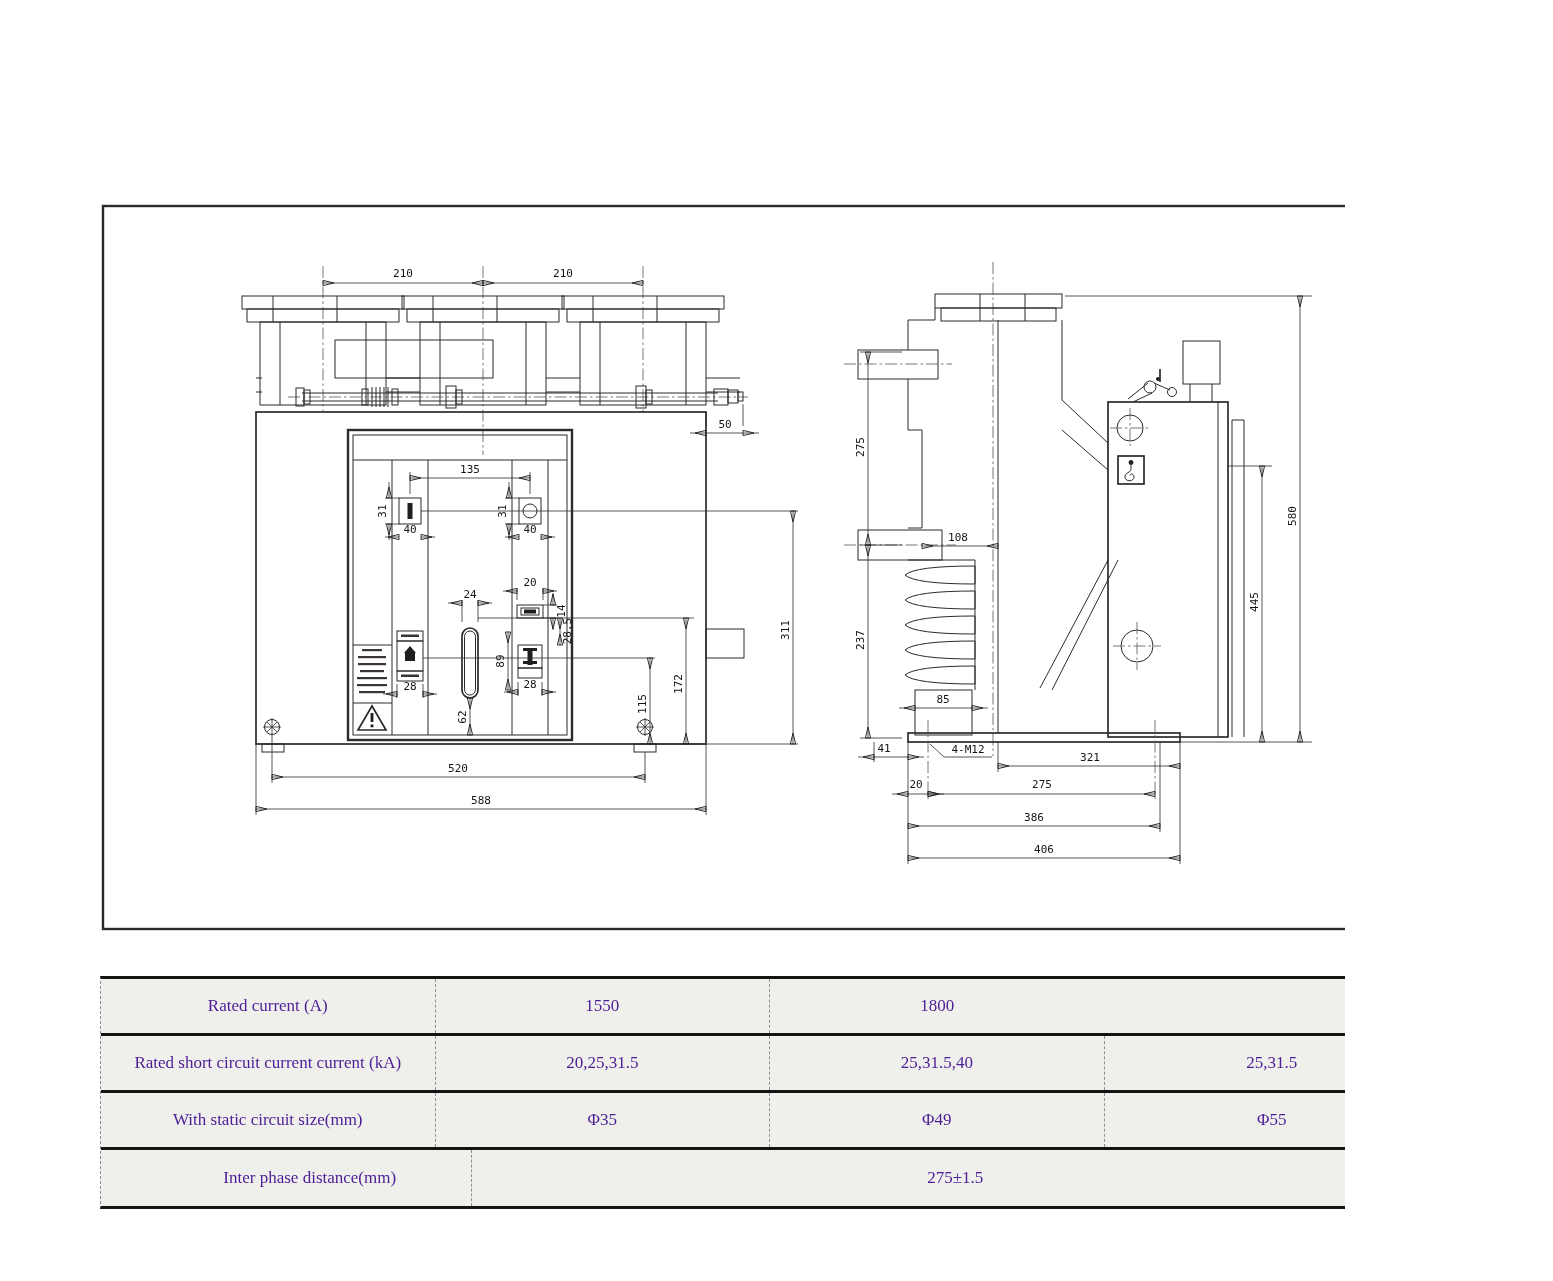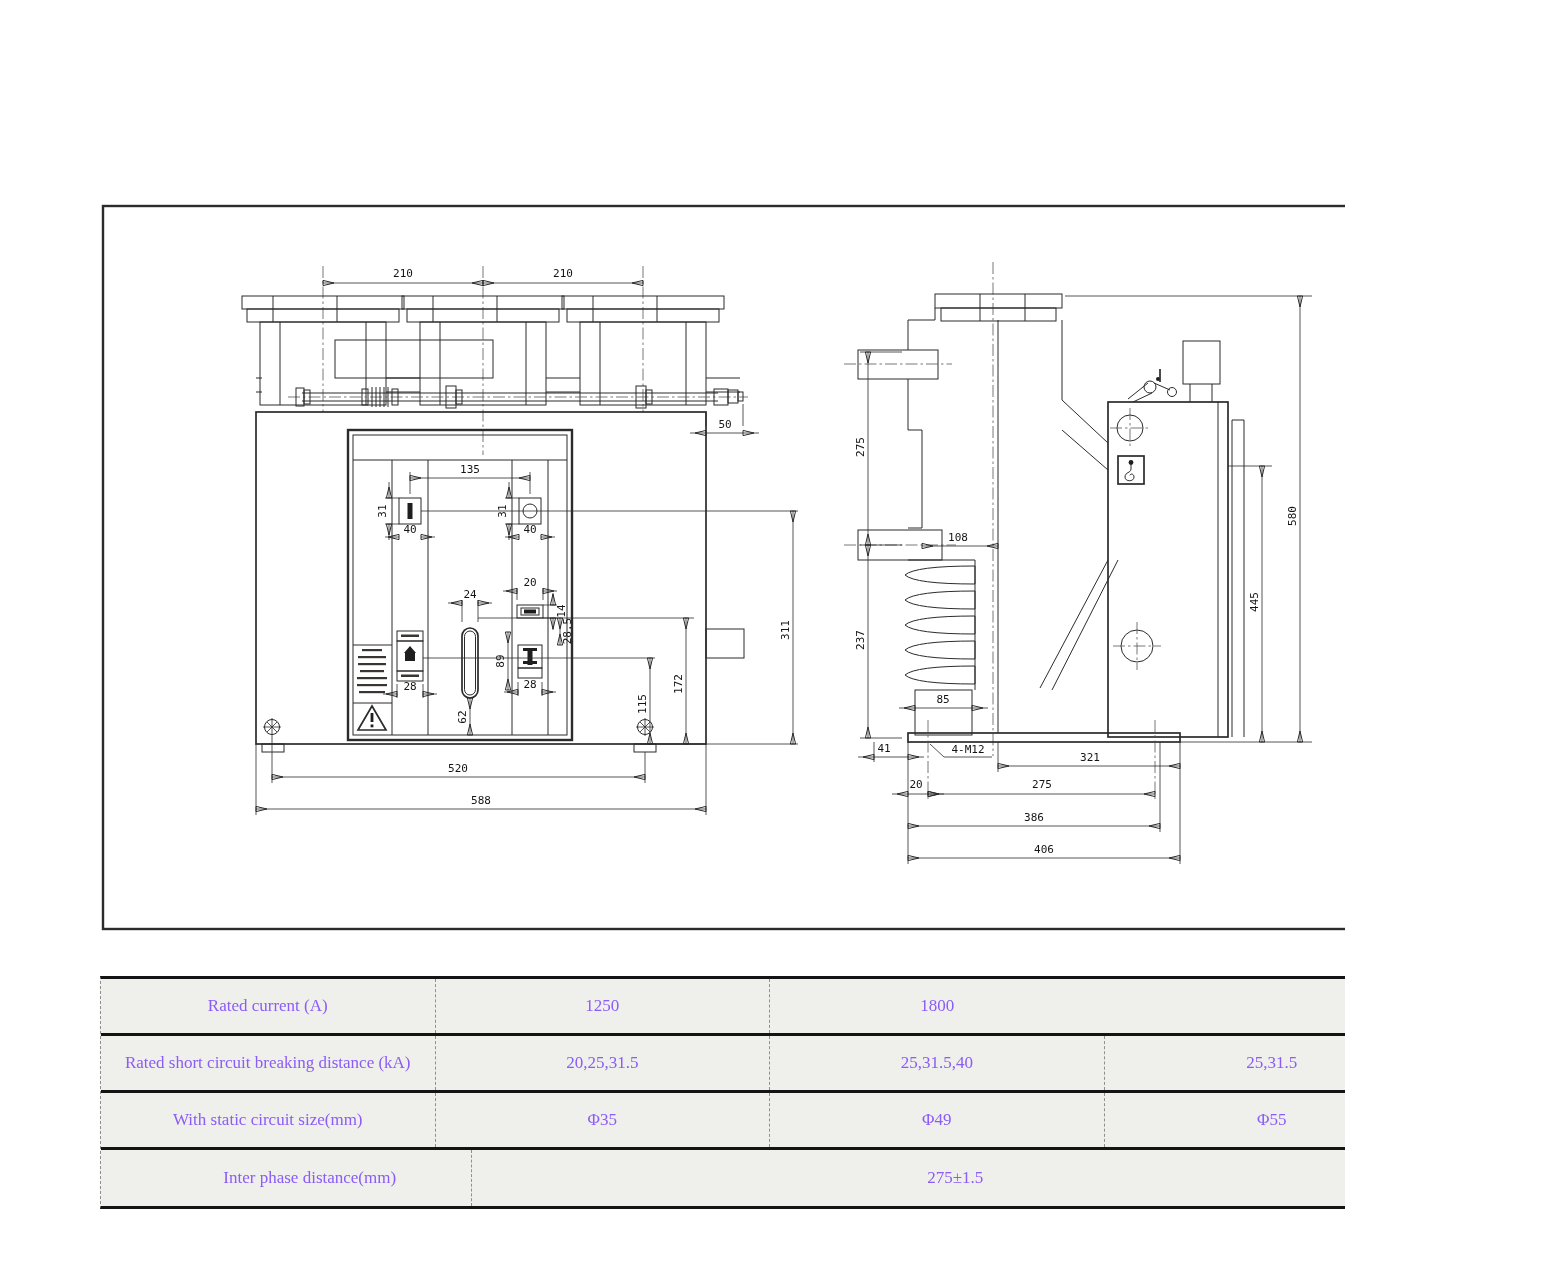--- a/index.html
+++ b/index.html
@@ -15,21 +15,21 @@
   .dark{fill:#1e1e1e;stroke:none;}
   .stripe{fill:#3a3432;stroke:none;}
   
   .spec-table{position:absolute;left:100px;top:976px;width:1340px;box-sizing:border-box;
       background:#efefec;border-top:3px solid #141414;border-bottom:3px solid #141414;
       border-left:1px dashed #8f8f8f;border-right:1px dashed #8f8f8f;}
   .spec-row{display:grid;grid-template-columns:1fr 1fr 1fr 1fr;height:54px;
       border-bottom:3px solid #141414;}
   .spec-row:last-child{border-bottom:none;height:56px;padding-left:48px;}
   .spec-cell{display:flex;align-items:center;justify-content:center;
-      font-size:17px;color:#8b5cf6;border-right:1px dashed #8f8f8f;text-align:center;}
+      font-size:17px;color:#4c1d95;border-right:1px dashed #8f8f8f;text-align:center;}
   .spec-cell:last-child{border-right:none;}
   .spec-cell.span3{grid-column:2 / 5;}
 </style>
 </head>
 <body>
 
 <div class="page">
 
 <svg width="1553" height="1281" viewBox="0 0 1553 1281">
   <defs>
@@ -460,25 +460,25 @@
       <line x1="1300" y1="296" x2="1300" y2="742" class="thin" marker-start="url(#ma)" marker-end="url(#ma)"></line>
       <text class="dim" transform="rotate(-90 1293 516)" x="1293" y="519">580</text>
     </g>
   </g>
 </svg>
 
 
 <div class="spec-table">
   <div class="spec-row">
     <div class="spec-cell">Rated current (A)</div>
-    <div class="spec-cell">1250</div>
+    <div class="spec-cell">1550</div>
     <div class="spec-cell">1800</div>
   </div>
   <div class="spec-row">
-    <div class="spec-cell">Rated short circuit breaking distance (kA)</div>
+    <div class="spec-cell">Rated short circuit current current (kA)</div>
     <div class="spec-cell">20,25,31.5</div>
     <div class="spec-cell">25,31.5,40</div>
     <div class="spec-cell">25,31.5</div>
   </div>
   <div class="spec-row">
     <div class="spec-cell">With static circuit size(mm)</div>
     <div class="spec-cell">Φ35</div>
     <div class="spec-cell">Φ49</div>
     <div class="spec-cell">Φ55</div>
   </div>

